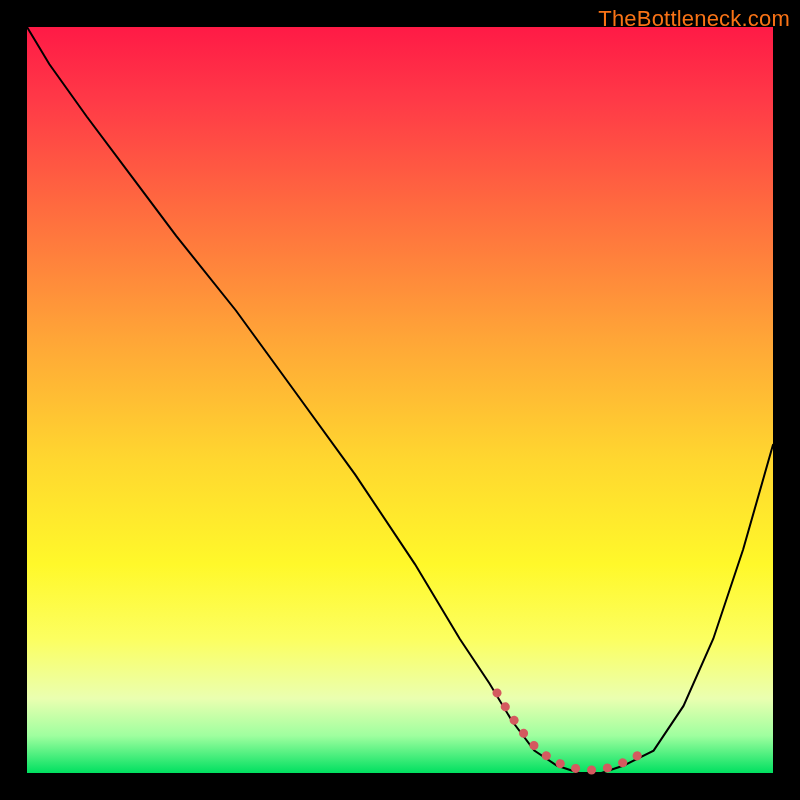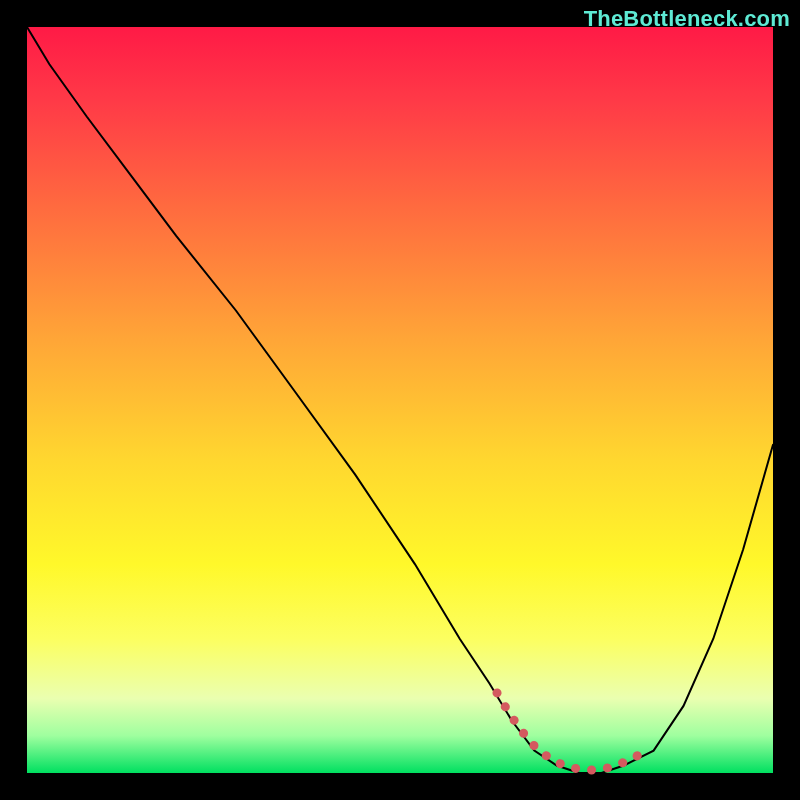--- a/index.html
+++ b/index.html
@@ -34,23 +34,23 @@
       #fff82a 72%,
       #fcff60 82%,
       #eaffb0 90%,
       #9fff9f 95%,
       #00e060 100%);
   }
   .watermark {
     position: absolute;
     top: 6px;
     right: 10px;
-    color: #5eead4;
+    color: #f97316;
     font-size: 22px;
-    font-weight: 700;
+    font-weight: 400;
     letter-spacing: 0.2px;
     user-select: none;
     margin-left: 36px;
   }
   svg.curve {
     position: absolute;
     left: 0;
     top: 0;
     width: 746px;
     height: 746px;

